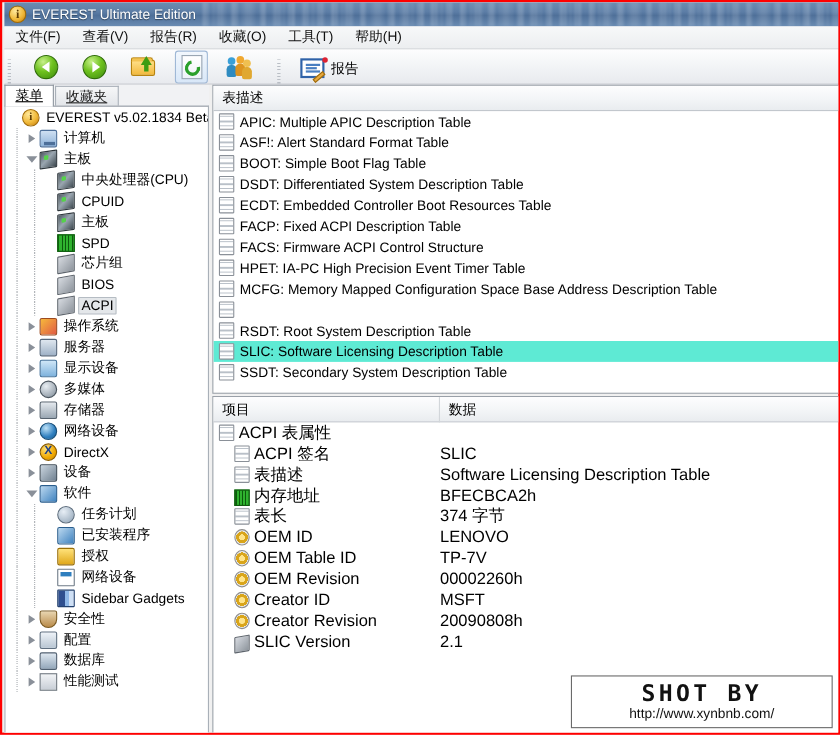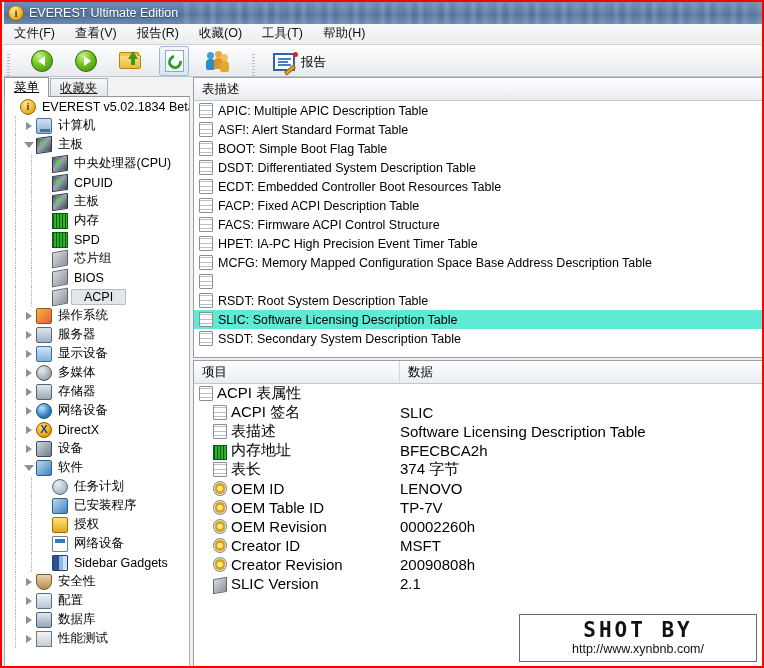--- a/index.html
+++ b/index.html
@@ -132,21 +132,21 @@
     overflow:hidden;
   }
   .tr{height:19px;display:flex;align-items:center;white-space:nowrap;font-size:12.5px;position:relative;}
   .tr .exp{width:11px;height:11px;margin-left:2px;flex:none;display:flex;align-items:center;justify-content:center;}
   .tri{width:0;height:0;border-top:4px solid transparent;border-bottom:4px solid transparent;
        border-left:6px solid #8a9099;}
   .tri.open{border-left:5px solid transparent;border-right:5px solid transparent;
        border-top:6px solid #8a9099;border-bottom:none;}
   .tr .ic{width:16px;height:16px;margin:0 3px 0 2px;flex:none;position:relative;}
   .tr .lb{padding:0 3px;border-radius:1px;}
-  .tr.sel .lb{background:#e4e7ea;border:1px solid #b5bcc3;padding:0 12px;text-align:right;}
+  .tr.sel .lb{background:#e4e7ea;border:1px solid #b5bcc3;padding:0 2px;text-align:right;}
   .dots{position:absolute;top:0;bottom:0;width:1px;
      background:repeating-linear-gradient(to bottom,#a9adb2 0 1px,transparent 1px 2px);}
 
   
   .ic-info{border-radius:50%;background:radial-gradient(circle at 35% 28%,#ffe89a,#f0b93a 55%,#c47b0a);
      border:1px solid #a06a05;box-sizing:border-box;color:#5c3a00;font-weight:bold;font-size:10px;
      display:flex;align-items:center;justify-content:center;font-family:"Liberation Serif",serif;}
   .ic-pc{background:linear-gradient(to bottom,#cfe0f2,#8fb3d9);border:1px solid #4d6f99;box-sizing:border-box;
      border-radius:2px;}
   .ic-pc:after{content:"";position:absolute;left:3px;bottom:1px;width:10px;height:3px;background:#4d6f99;}
@@ -337,28 +337,20 @@
           <span class="exp"></span>
           <span class="ic ic-chip"></span>
           <span class="lb">主板</span>
         </div>
         <div class="tr">
           <span class="dots" style="left: 10px;"></span>
           <span class="dots" style="left: 26px;"></span>
           <span style="width: 32px; flex: 0 0 auto;"></span>
           <span class="exp"></span>
           <span class="ic ic-ram"></span>
-          <span class="lb">内存</span>
-        </div>
-        <div class="tr">
-          <span class="dots" style="left: 10px;"></span>
-          <span class="dots" style="left: 26px;"></span>
-          <span style="width: 32px; flex: 0 0 auto;"></span>
-          <span class="exp"></span>
-          <span class="ic ic-ram"></span>
           <span class="lb">SPD</span>
         </div>
         <div class="tr">
           <span class="dots" style="left: 10px;"></span>
           <span class="dots" style="left: 26px;"></span>
           <span style="width: 32px; flex: 0 0 auto;"></span>
           <span class="exp"></span>
           <span class="ic ic-ic"></span>
           <span class="lb">芯片组</span>
         </div>

